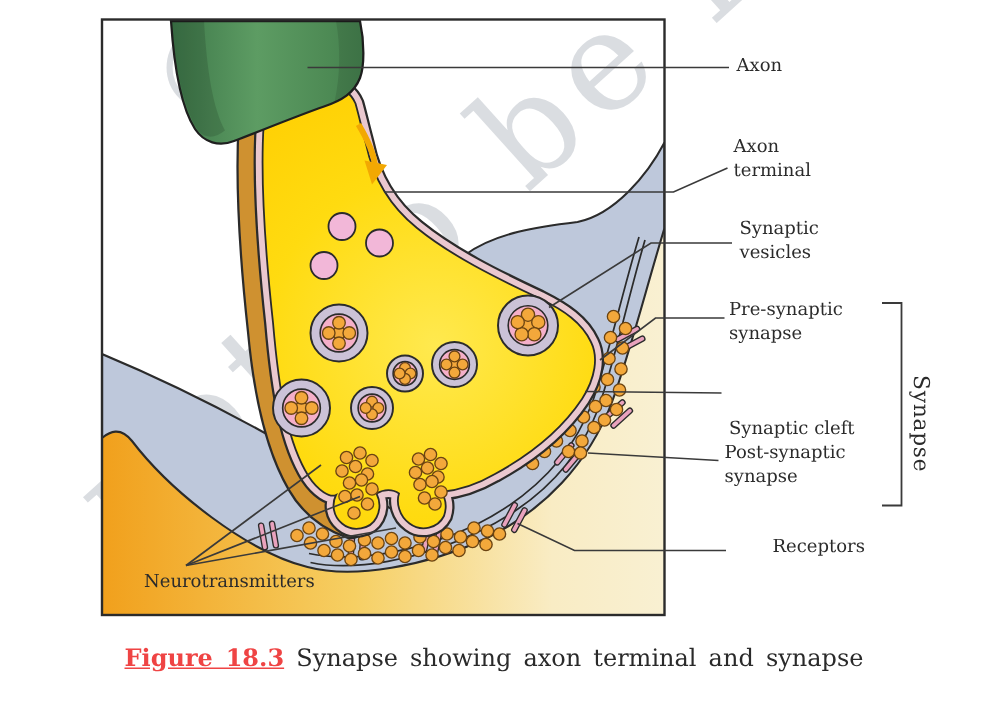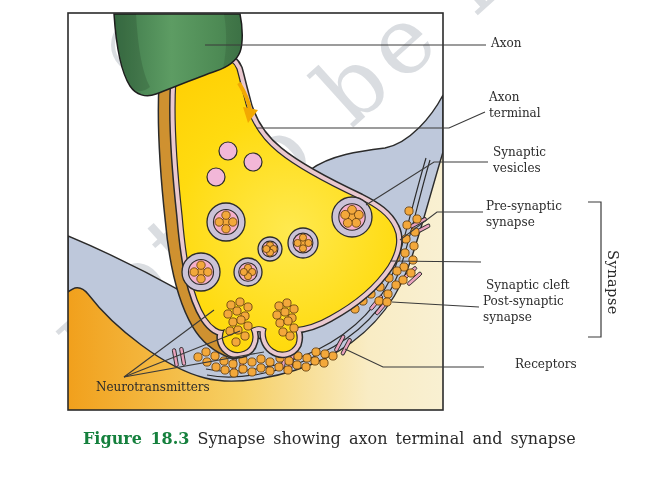--- a/index.html
+++ b/index.html
@@ -14,21 +14,21 @@
   #lbl-axon{left:491px;top:36px;}
   #lbl-axon-terminal{left:489px;top:90px;width:72px;}
   #lbl-synaptic-vesicles{left:493px;top:145px;width:80px;}
   #lbl-pre-synaptic{left:486px;top:199px;width:104px;}
   #lbl-synaptic-cleft{left:486px;top:252px;width:130px;margin-top:26px;}
   #lbl-post-synaptic{left:483px;top:294px;width:110px;}
   #lbl-receptors{left:515px;top:357px;}
   #lbl-neurotransmitters{left:96px;top:380px;}
   #lbl-synapse{left:603px;top:250px;writing-mode:vertical-rl;font-size:14.5px;letter-spacing:0.5px;}
   #caption{position:absolute;left:83px;top:429px;font-size:16px;word-spacing:3px;color:#2a2a2a;z-index:3;}
-  #caption .fignum{font-weight:700;color:#15803d;}
+  #caption .fignum{font-weight:700;color:#ef4444;text-decoration:underline;}
 </style>
 </head>
 <body>
 
 <div id="stage">
 
   <div class="wm" id="wm-copy">©</div>
   <div class="wm" id="wm-text">not to be re</div>
 
   <svg id="diagram-svg" width="660" height="477" viewBox="0 0 660 477">

